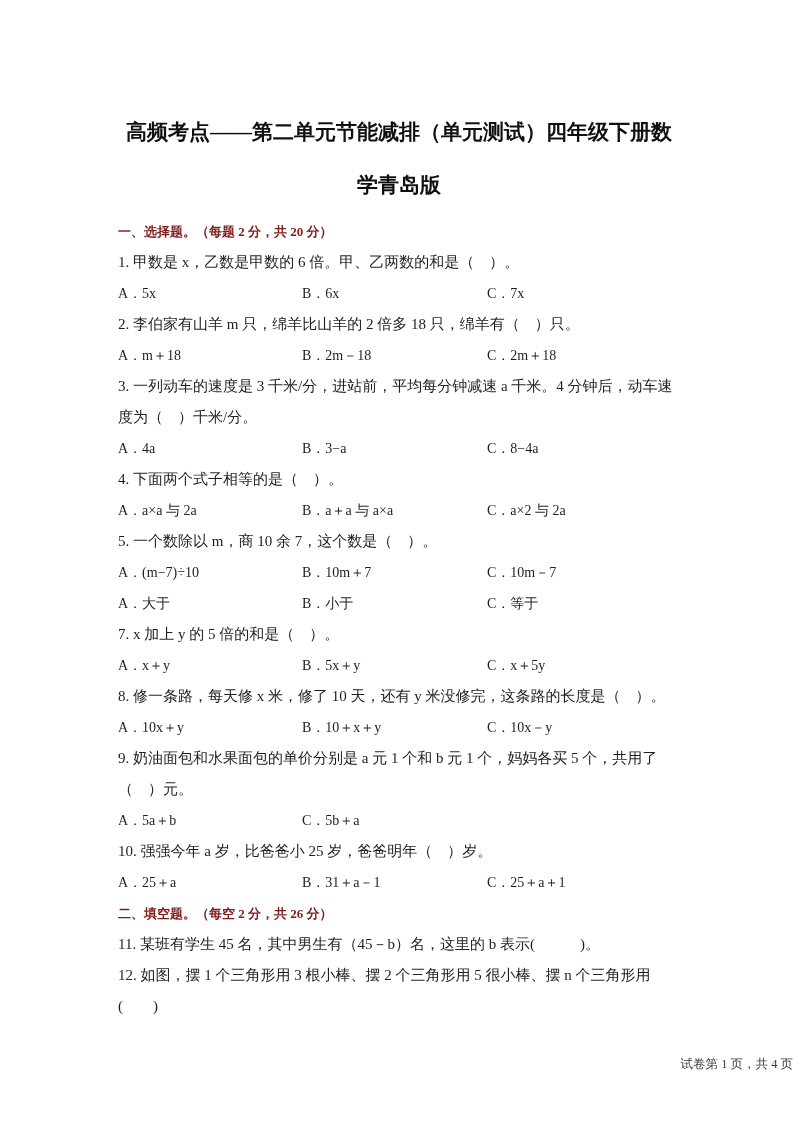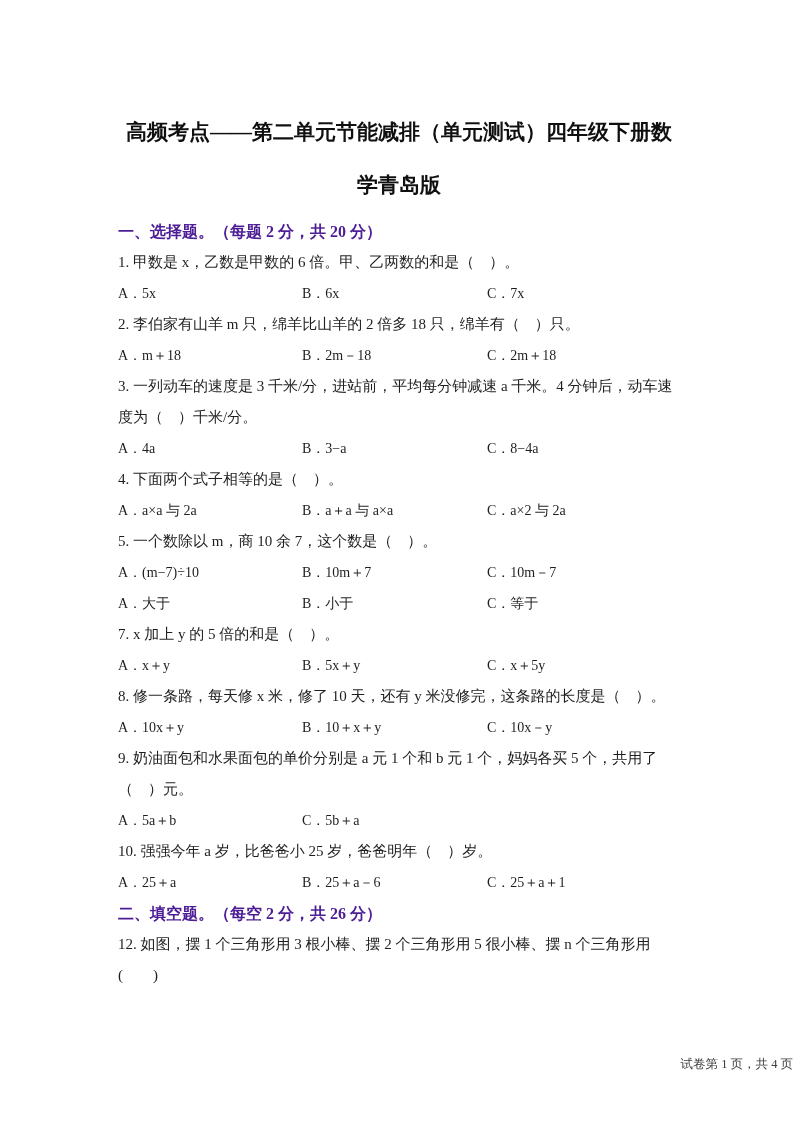--- a/index.html
+++ b/index.html
@@ -20,24 +20,24 @@
   }
   .doc-title{
     font-size:21px;
     font-weight:bold;
     line-height:53px;
     text-align:center;
     color:#101010;
     margin:0 0 4px 0;
   }
   .section-heading{
-    font-size:16px;
+    font-size:13px;
     font-weight:bold;
     line-height:31px;
-    color:#4c1d95;
+    color:#7f1d1d;
     white-space:pre-wrap;
   }
   .question-text{
     font-size:15px;
     line-height:31px;
     white-space:pre-wrap;
   }
   .options-row{
     display:grid;
     grid-template-columns:184px 185px 1fr;
@@ -113,21 +113,22 @@
           <div class="option">C．10x－y</div>
         </div>
         <div class="question-text">9. 奶油面包和水果面包的单价分别是 a 元 1 个和 b 元 1 个，妈妈各买 5 个，共用了（　）元。</div>
         <div class="options-row">
           <div class="option">A．5a＋b</div>
           <div class="option">C．5b＋a</div>
         </div>
         <div class="question-text">10. 强强今年 a 岁，比爸爸小 25 岁，爸爸明年（　）岁。</div>
         <div class="options-row">
           <div class="option">A．25＋a</div>
-          <div class="option">B．25＋a－6</div>
+          <div class="option">B．31＋a－1</div>
           <div class="option">C．25＋a＋1</div>
         </div>
         <div class="section-heading">二、填空题。（每空 2 分，共 26 分）</div>
+        <div class="question-text">11. 某班有学生 45 名，其中男生有（45－b）名，这里的 b 表示(　　　)。</div>
         <div class="question-text">12. 如图，摆 1 个三角形用 3 根小棒、摆 2 个三角形用 5 很小棒、摆 n 个三角形用(　　)</div>
       </div>
   </div>
   <div class="footer">试卷第 1 页，共 4 页</div>
 </div>
 
 </body></html>

